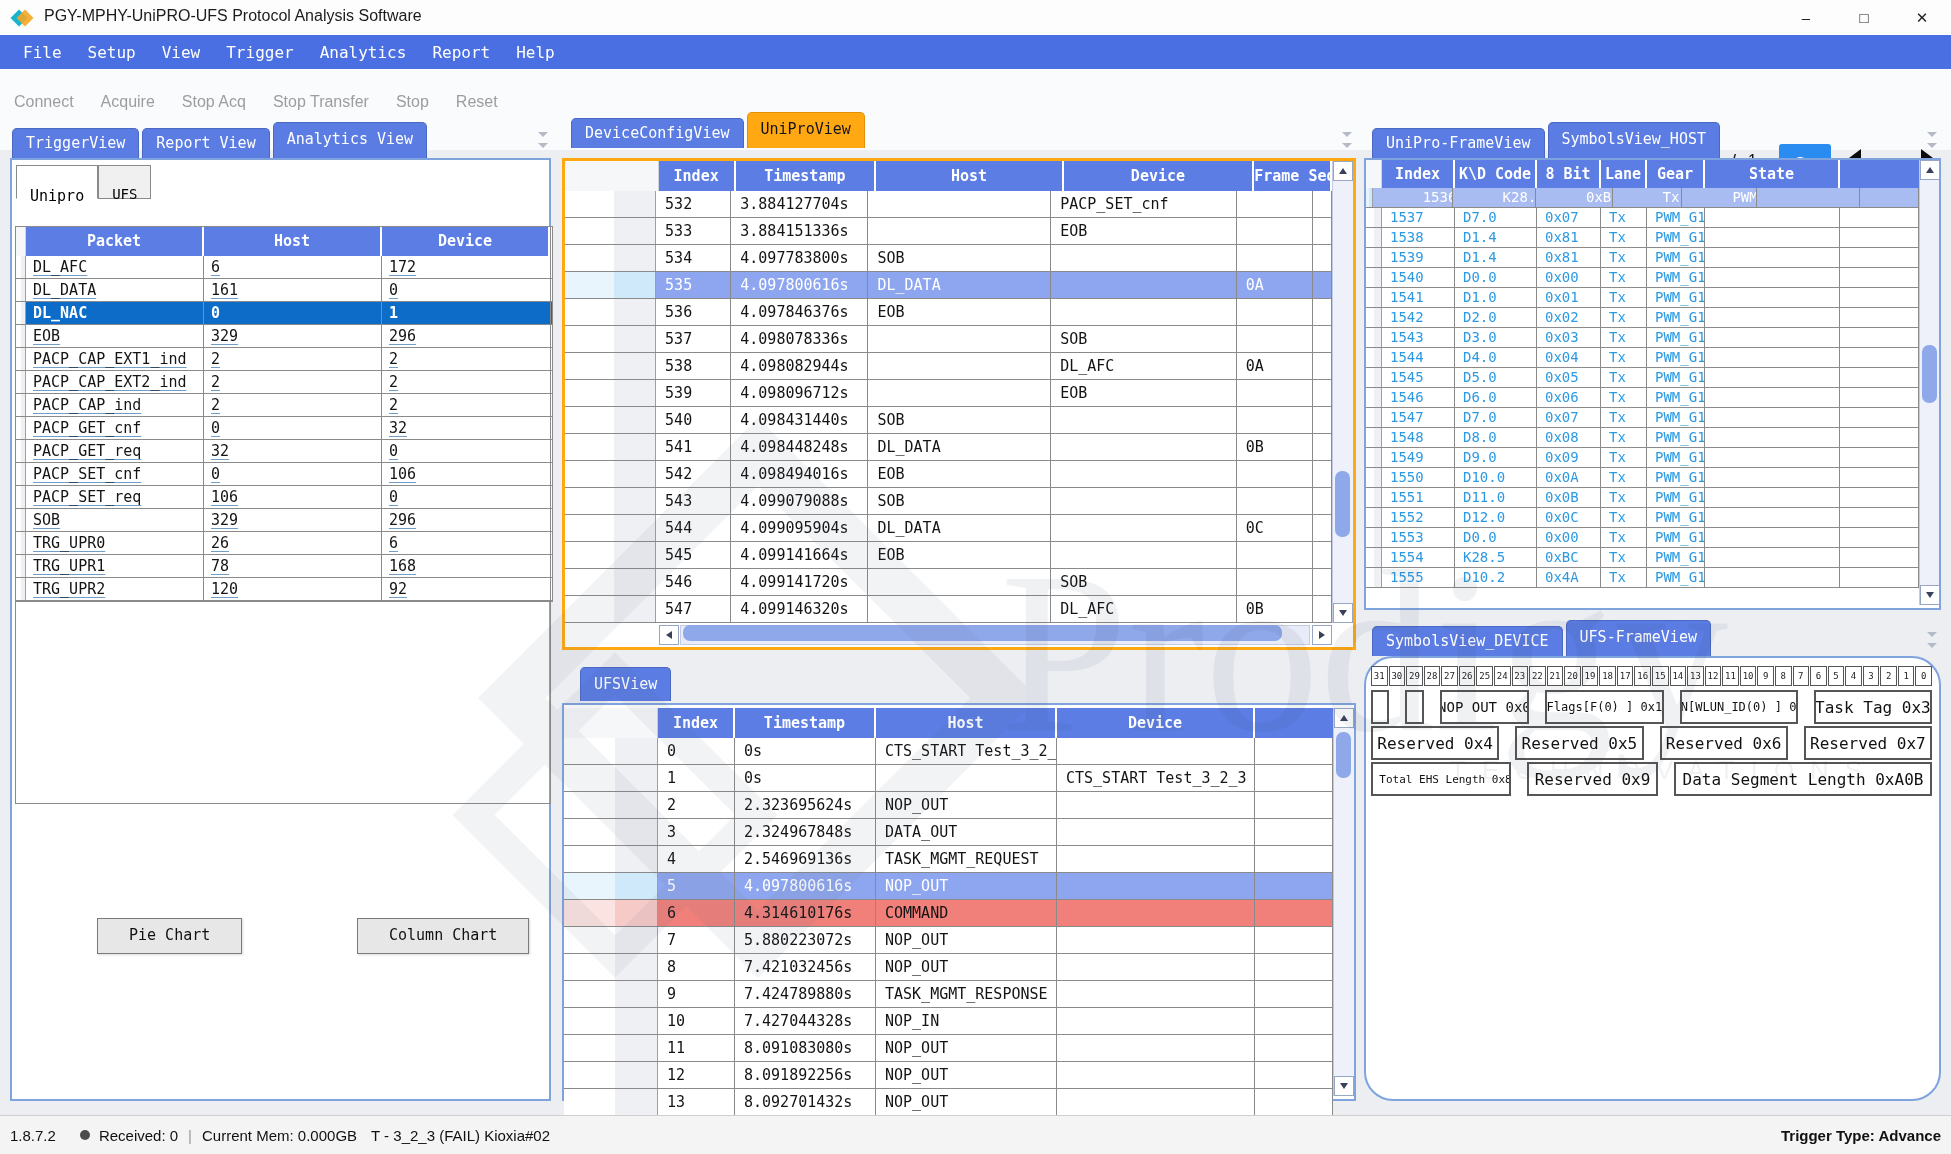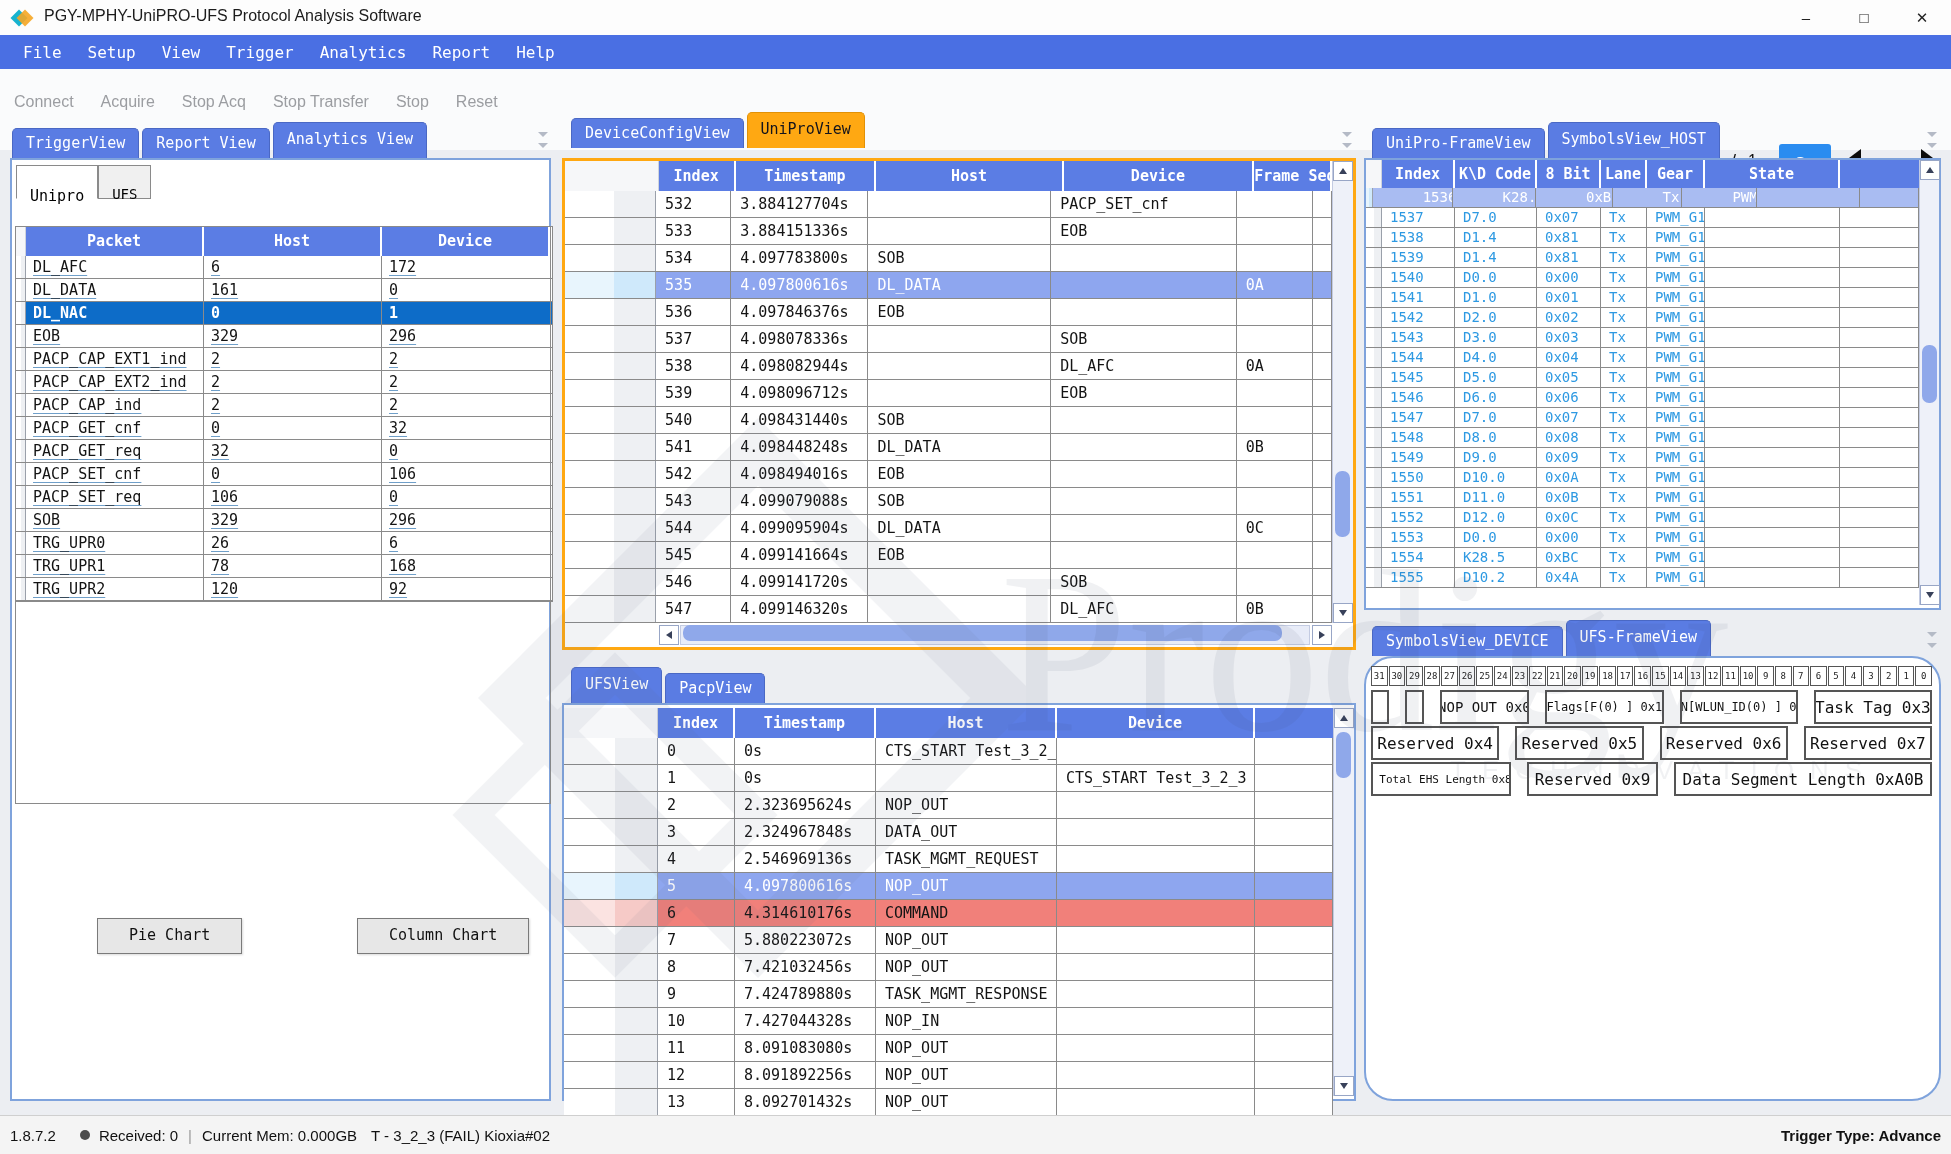--- a/index.html
+++ b/index.html
@@ -517,21 +517,21 @@
           <i></i>
         </div>
       <div class="htrack" style="left:115px;right:22px;top:2px;"></div>
       <div class="hthumb" style="left:118px;right:50px;"></div>
       <div class="sb right" style="right:0;top:2px;">
           <i></i>
         </div>
     </div>
   </div>
 
-  <div class="tabstrip" style="left:571px;top:667px;">
+  <div class="tabstrip" style="left:571px;top:667px;flex-direction:column;">
       <div class="tab active">UFSView</div>
       <div class="tab">PacpView</div>
     </div>
 
   <div class="panel" style="left:562px;top:703px;width:794px;height:398px;">
     <div class="table" id="t-midbottom">
         <div class="thead">
           <div class="th gutterh"></div>
           <div class="th">Index</div>
           <div class="th">Timestamp</div>

